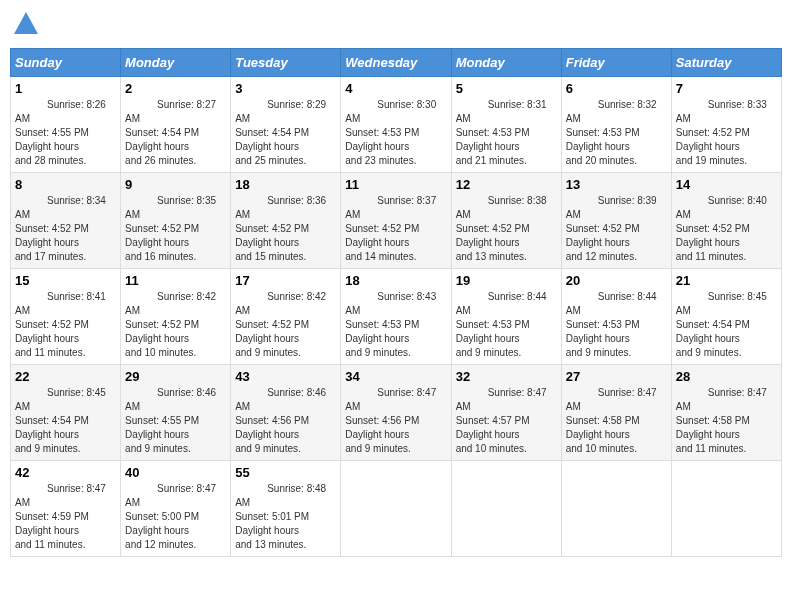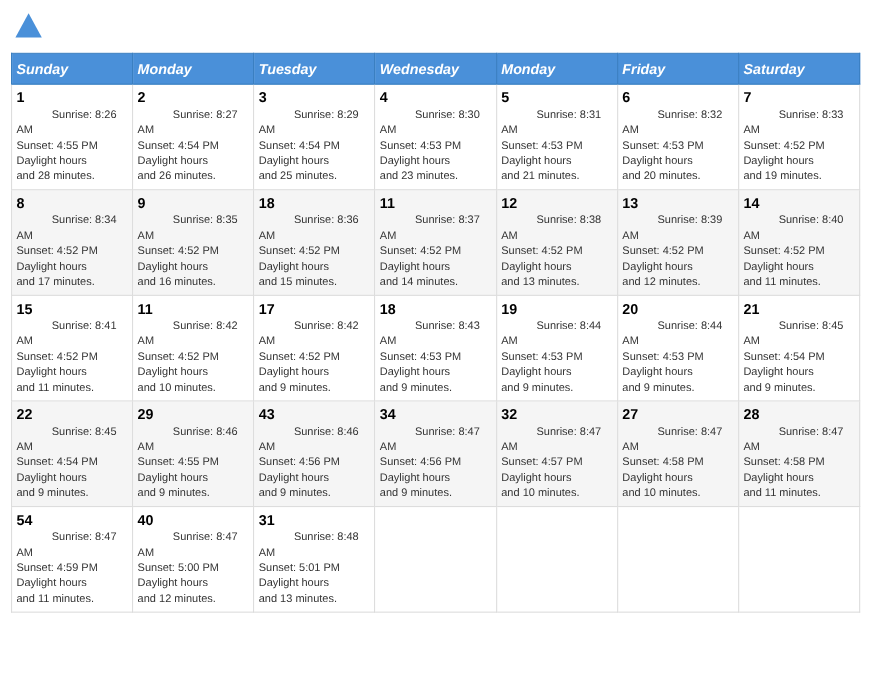--- a/index.html
+++ b/index.html
@@ -244,29 +244,29 @@
         <span class="day-num">27</span>
         <span class="day-detail">Sunrise: 8:47 AM<br>Sunset: 4:58 PM<br>Daylight hours<br>and 10 minutes.</span>
       </td>
         <td>
         <span class="day-num">28</span>
         <span class="day-detail">Sunrise: 8:47 AM<br>Sunset: 4:58 PM<br>Daylight hours<br>and 11 minutes.</span>
       </td>
       </tr>
       <tr class="last-row">
         <td>
-        <span class="day-num">54</span>
+        <span class="day-num">42</span>
         <span class="day-detail">Sunrise: 8:47 AM<br>Sunset: 4:59 PM<br>Daylight hours<br>and 11 minutes.</span>
       </td>
         <td>
         <span class="day-num">40</span>
         <span class="day-detail">Sunrise: 8:47 AM<br>Sunset: 5:00 PM<br>Daylight hours<br>and 12 minutes.</span>
       </td>
         <td>
-        <span class="day-num">31</span>
+        <span class="day-num">55</span>
         <span class="day-detail">Sunrise: 8:48 AM<br>Sunset: 5:01 PM<br>Daylight hours<br>and 13 minutes.</span>
       </td>
         <td class="empty-cell"></td>
         <td class="empty-cell"></td>
         <td class="empty-cell"></td>
         <td class="empty-cell"></td>
       </tr>
     </tbody>
 </table>
 

